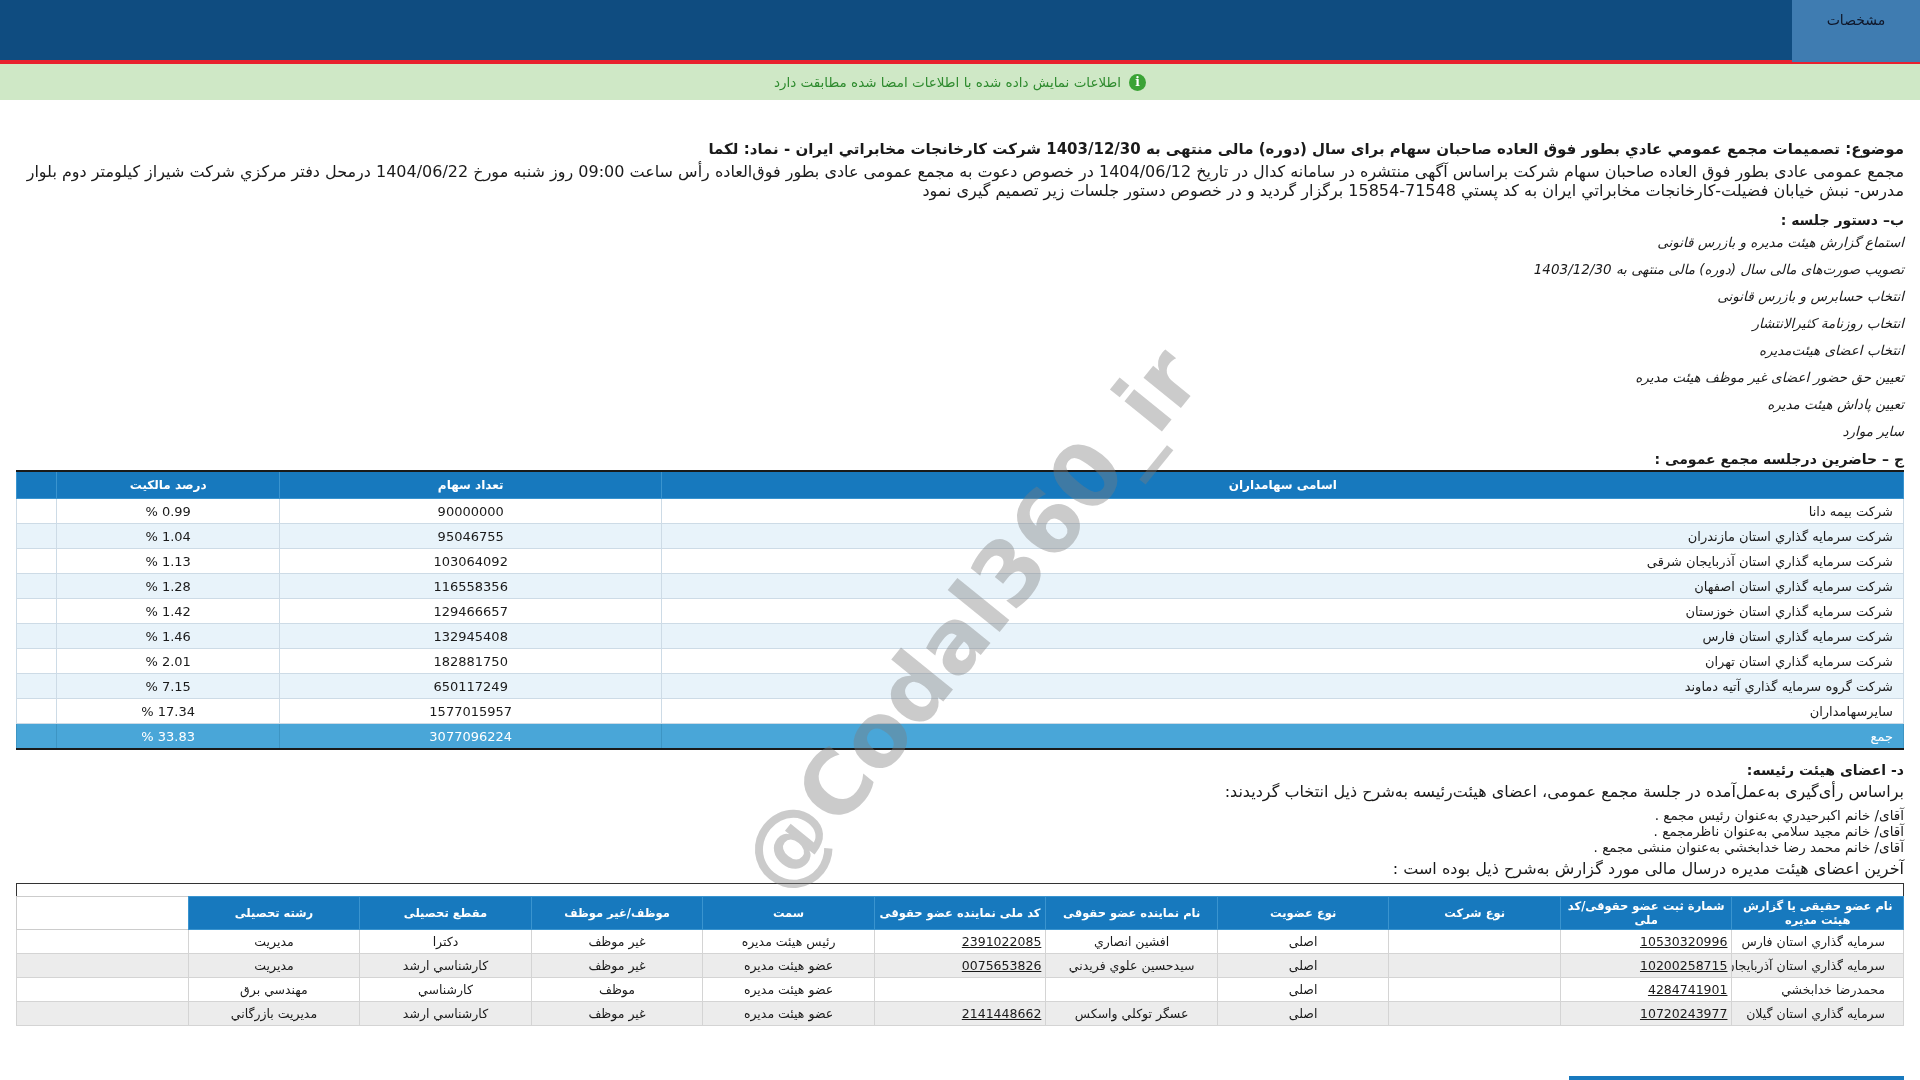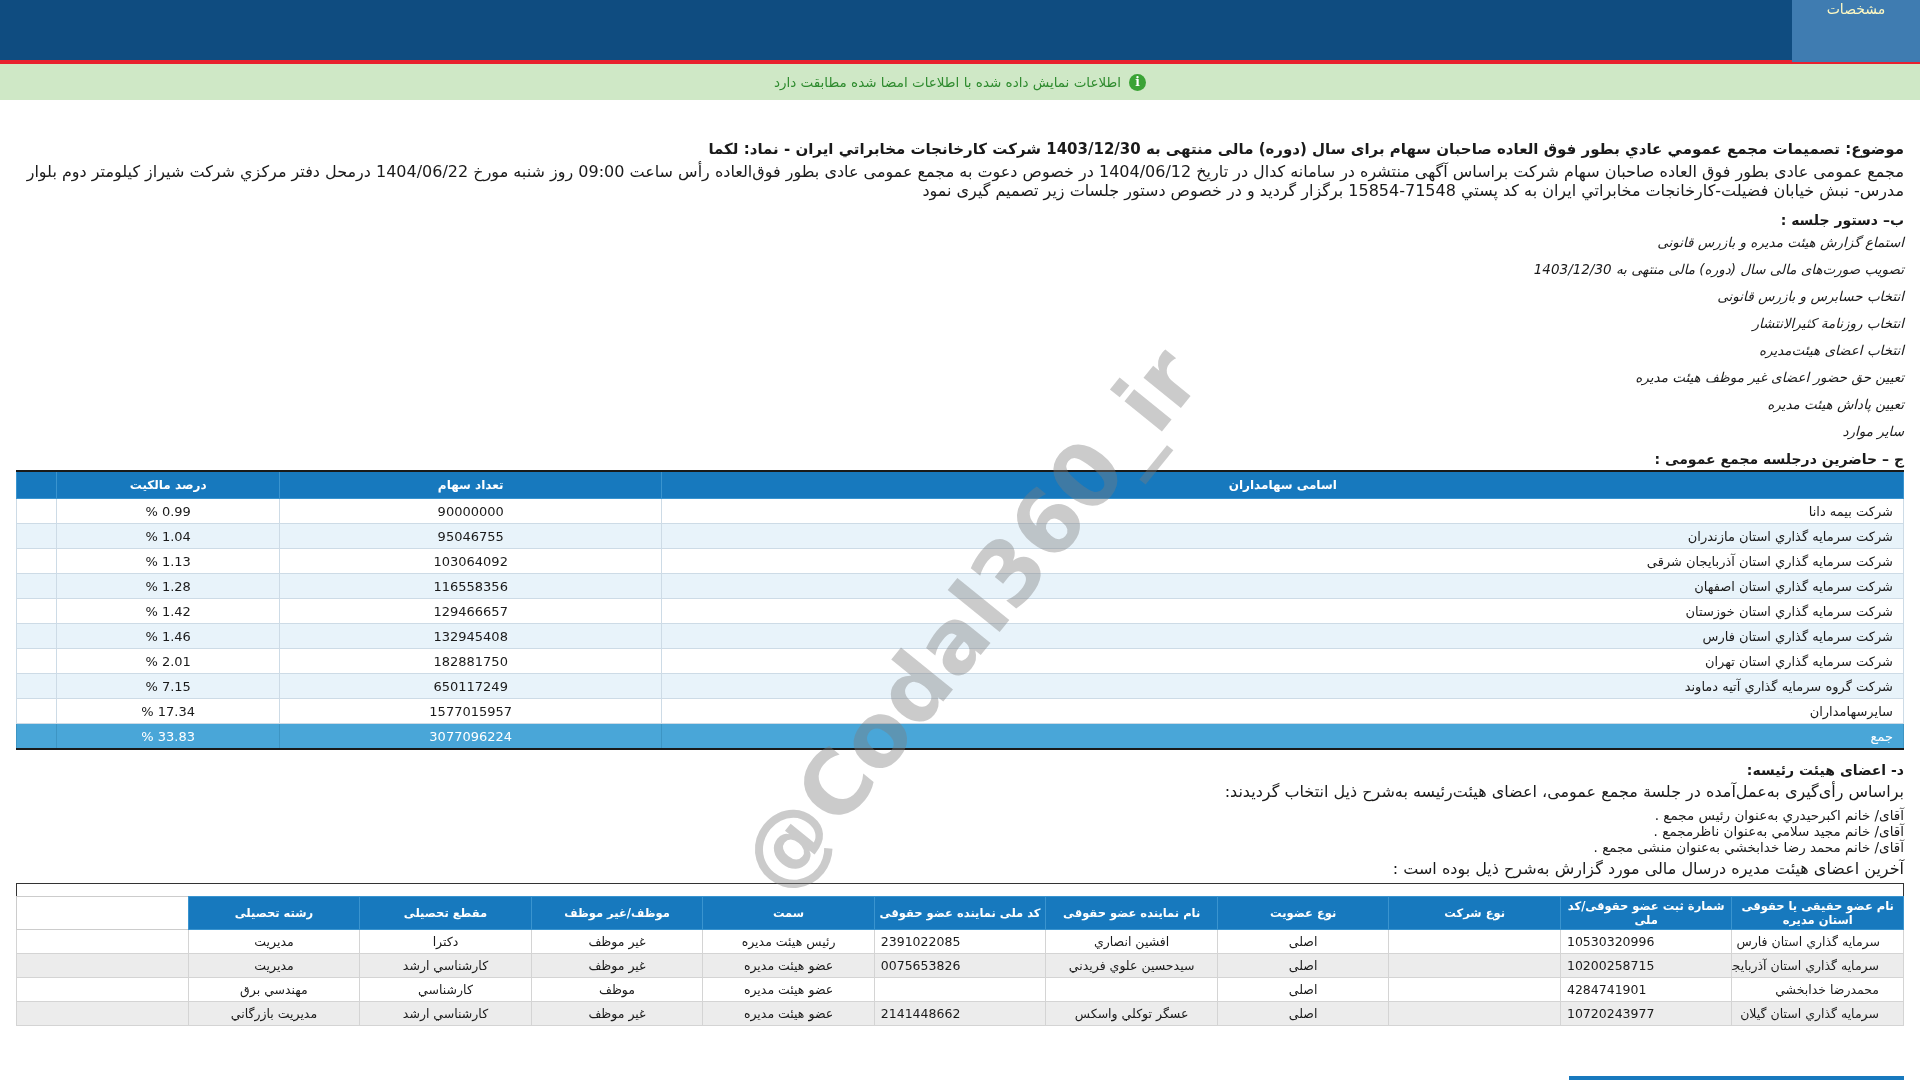--- a/index.html
+++ b/index.html
@@ -5,21 +5,21 @@
   html,body{margin:0;padding:0;}
   body{
     width:1920px;height:1080px;overflow:hidden;position:relative;
     background:#fff;font-family:"DejaVu Sans",sans-serif;color:#1a1a1a;
     direction:rtl;
   }
   
   .topbar{height:60px;background:#0f4c80;position:relative;}
   .tab{
     position:absolute;right:0;top:0;width:128px;height:62px;z-index:3;
-    background:#3f7cb1;color:#fef9c3;font-size:14px;text-align:center;padding-top:1px;
+    background:#3f7cb1;color:#0f172a;font-size:14px;text-align:center;padding-top:12px;
     box-sizing:border-box;
     margin-left:44px;
   }
   .redline{height:4px;background:#e8212e;position:relative;z-index:1;}
   .greenbar{
     height:36px;background:#cfe8c6;color:#2e8b2e;font-size:13.5px;
     display:flex;align-items:center;justify-content:center;gap:8px;
   }
   .info-icon{
     width:17px;height:17px;border-radius:50%;background:#3aa335;color:#fff;
@@ -63,22 +63,22 @@
   #t2 th:nth-child(4),#t2 td:nth-child(4){width:6.3%;margin-left:12px;}
   #t2 th:nth-child(5),#t2 td:nth-child(5){width:10.2%;}
   #t2 th:nth-child(6),#t2 td:nth-child(6){width:8.1%;}
   #t2 th:nth-child(7),#t2 td:nth-child(7){width:10.2%;margin-top:48px;}
   #t2 th:nth-child(8),#t2 td:nth-child(8){width:6.9%;}
   #t2 th:nth-child(9),#t2 td:nth-child(9){width:4.8%;}
   #t2 th:nth-child(10),#t2 td:nth-child(10){width:4.8%;}
   #t2 th:nth-child(11),#t2 td:nth-child(11){width:1.8%;}
   #t2 th:last-child{background:#fff;border-color:#ccc;}
   #t2 td{border:1px solid #d4d4d4;}
-  #t2 td:nth-child(1){text-align:right;padding-right:24px;}
-  #t2 td:nth-child(2),#t2 td:nth-child(6){direction:ltr;text-align:left;padding-left:6px;}
+  #t2 td:nth-child(1){text-align:right;padding-right:18px;}
+  #t2 td:nth-child(2),#t2 td:nth-child(6){direction:ltr;text-align:right;padding-left:6px;text-decoration:underline;}
   #t2 tbody tr:nth-child(even) td{background:#ececec;}
   
   .watermark{
     position:absolute;left:970px;top:620px;z-index:5;pointer-events:none;
     transform:translate(-50%,-50%) rotate(-51deg);
     font-size:88px;font-weight:bold;color:rgba(125,125,125,0.40);
     direction:ltr;white-space:nowrap;
   }
   .bottom-sliver{
     position:absolute;bottom:0;right:16px;width:335px;height:4px;
@@ -196,21 +196,21 @@
       <div class="member-line">آقای/ خانم  محمد رضا خدابخشي  به‌عنوان منشی مجمع .</div>
     </div>
 
   <div class="body-text">آخرین اعضای هیئت مدیره درسال مالی مورد گزارش به‌شرح ذیل بوده است :</div>
   <table id="t2">
     <thead>
       <tr class="spacer-row">
           <th colspan="11"></th>
         </tr>
       <tr>
-          <th>نام عضو حقیقی یا حقوقی استان مدیره</th>
+          <th>نام عضو حقیقی یا گزارش هیئت مدیره</th>
           <th>شمارة ثبت عضو حقوقی/کد ملی</th>
           <th>نوع شرکت</th>
           <th>نوع عضویت</th>
           <th>نام نماینده عضو حقوقی</th>
           <th>کد ملی نماینده عضو حقوقی</th>
           <th>سمت</th>
           <th>موظف/غیر موظف</th>
           <th>مقطع تحصیلی</th>
           <th>رشته تحصیلی</th>
           <th></th>

